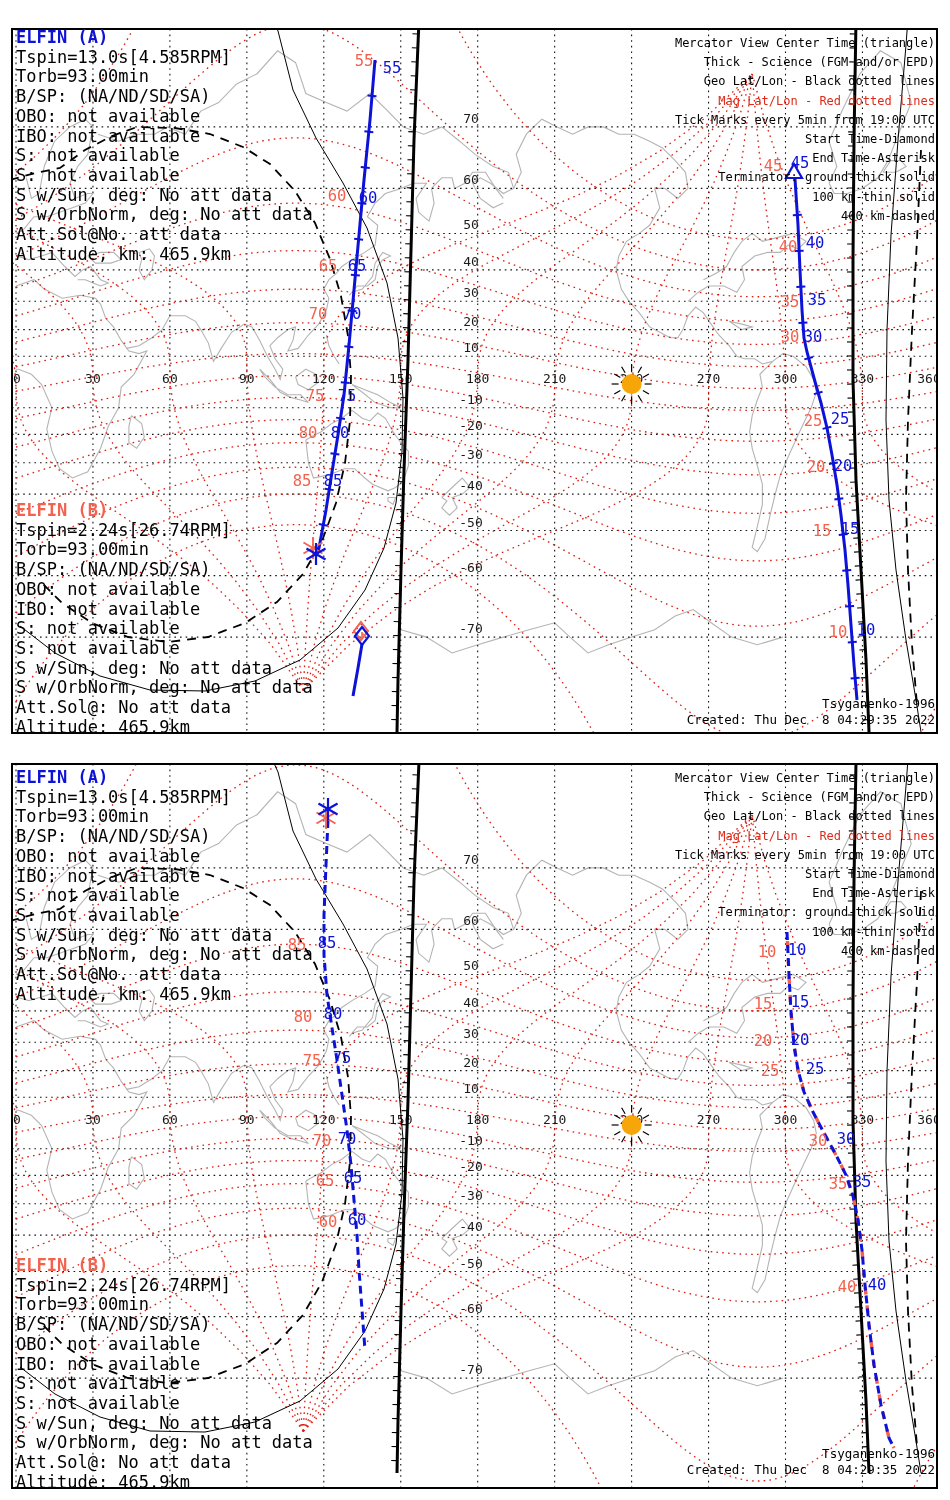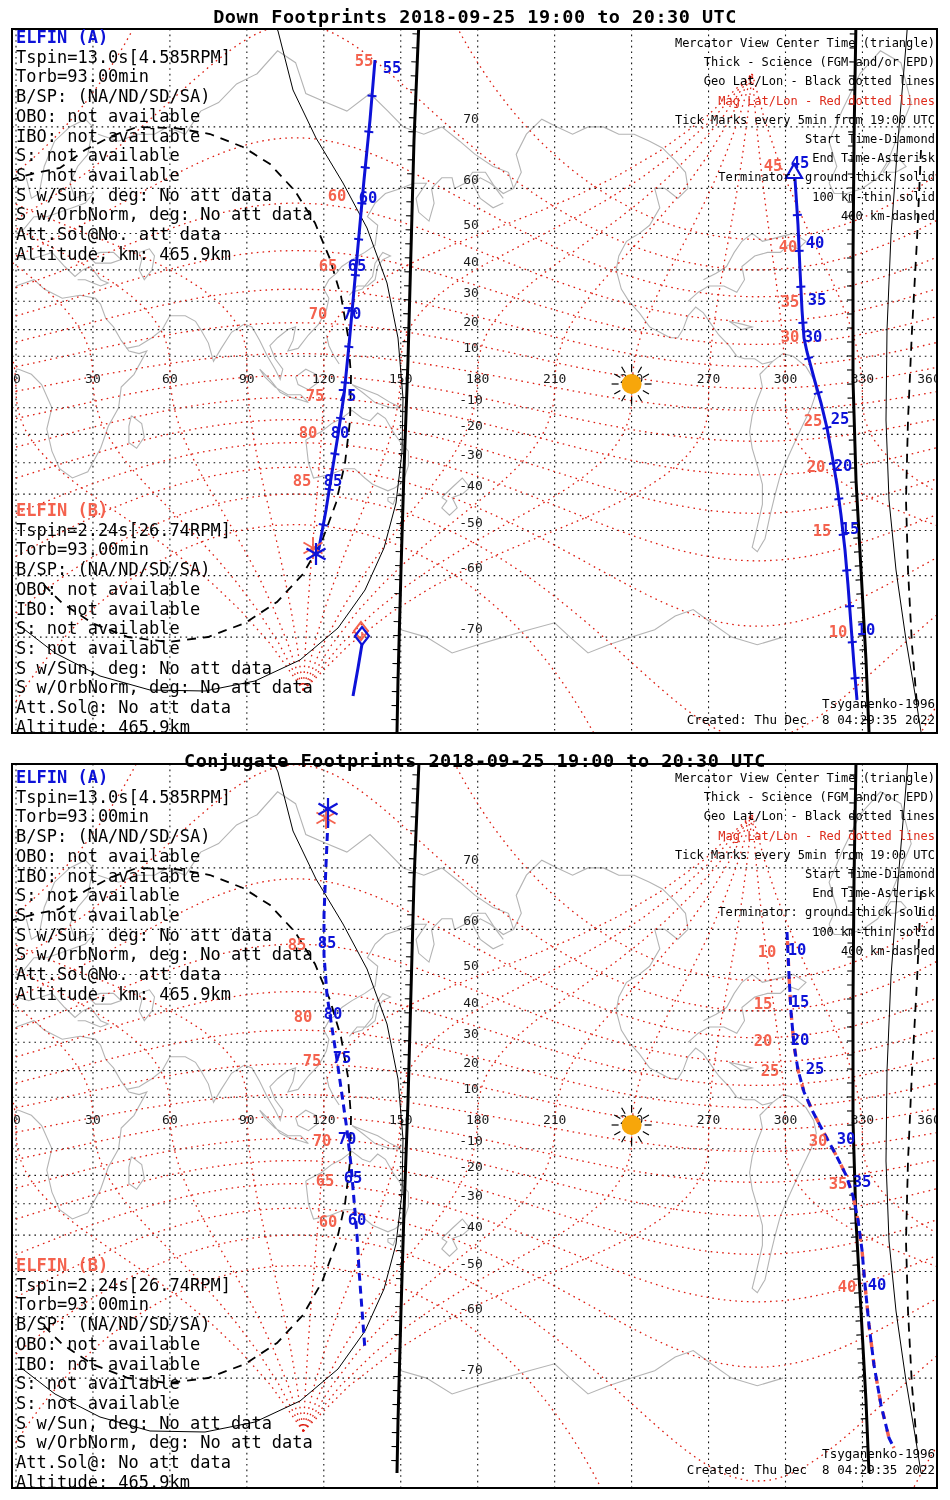--- a/index.html
+++ b/index.html
@@ -6,21 +6,21 @@
   #canvas{position:relative;width:950px;height:1500px;background:#fff;overflow:hidden;
           font-family:"DejaVu Sans Mono",monospace;}
   #plot-svg{position:absolute;left:0;top:0;}
   .ttl{position:absolute;left:0;width:950px;text-align:center;font-size:18.5px;font-weight:bold;
        letter-spacing:0.5px;color:#000;white-space:pre;}
   .satblock{position:absolute;left:16px;font-size:17px;line-height:19.7px;color:#000;white-space:pre;}
   .satname{font-weight:bold;}
   .legend{position:absolute;right:15px;text-align:right;font-size:12px;line-height:19.2px;
           color:#000;white-space:pre;}
   .credit{position:absolute;right:15px;text-align:right;font-size:12.5px;color:#000;white-space:pre;}
-  .tlab{position:absolute;transform:translate(-50%,-50%);font-size:15.5px;font-weight:bold;white-space:pre;}
+  .tlab{position:absolute;transform:translate(-50%,-50%);font-size:15.5px;font-weight:normal;white-space:pre;}
 </style>
 </head>
 <body>
 
 <div id="canvas">
   <svg id="plot-svg" width="950" height="1500">
       <defs>
         <clipPath id="c0">
           <rect x="12" y="29" width="925" height="704"></rect>
         </clipPath>
@@ -523,22 +523,20 @@
         <circle cx="631.6" cy="1125" r="10" fill="#f7a60a"></circle>
         <line x1="326" y1="807" x2="326" y2="829" stroke="#f4624e" stroke-width="1.8"></line>
         <line x1="335.52627944162884" y1="812.5" x2="316.47372055837116" y2="823.5" stroke="#f4624e" stroke-width="1.8"></line>
         <line x1="335.52627944162884" y1="823.5" x2="316.47372055837116" y2="812.5" stroke="#f4624e" stroke-width="1.8"></line>
         <line x1="328" y1="798" x2="328" y2="820" stroke="#0d12d8" stroke-width="2.2"></line>
         <line x1="337.52627944162884" y1="803.5" x2="318.47372055837116" y2="814.5" stroke="#0d12d8" stroke-width="2.2"></line>
         <line x1="337.52627944162884" y1="814.5" x2="318.47372055837116" y2="803.5" stroke="#0d12d8" stroke-width="2.2"></line>
       </g>
       <rect x="12" y="764" width="925" height="724" fill="none" stroke="#000000" stroke-width="2"></rect>
     </svg>
-  <div class="ttl" style="top:6px">Down Footprints 2018-09-25 19:00 to 20:30 UTC</div>
-  <div class="ttl" style="top:750px">Conjugate Footprints 2018-09-25 19:00 to 20:30 UTC</div>
   <div class="credit" style="top:696px">Tsyganenko-1996</div>
   <div class="credit" style="top:712px">Created: Thu Dec  8 04:29:35 2022</div>
   <div class="credit" style="top:1446px">Tsyganenko-1996</div>
   <div class="credit" style="top:1462px">Created: Thu Dec  8 04:29:35 2022</div>
   <div id="overlays">
       <div class="satblock" style="top: 28px;"><div class="satname" style="color: rgb(13, 18, 216);">ELFIN (A)</div><div>Tspin=13.0s[4.585RPM]</div><div>Torb=93.00min</div><div>B/SP: (NA/ND/SD/SA)</div><div>OBO: not available</div><div>IBO: not available</div><div>S: not available</div><div>S: not available</div><div>S w/Sun, deg: No att data</div><div>S w/OrbNorm, deg: No att data</div><div>Att.Sol@No. att data</div><div>Altitude, km: 465.9km</div></div>
       <div class="satblock" style="top: 501px;"><div class="satname" style="color: rgb(244, 98, 78);">ELFIN (B)</div><div>Tspin=2.24s[26.74RPM]</div><div>Torb=93.00min</div><div>B/SP: (NA/ND/SD/SA)</div><div>OBO: not available</div><div>IBO: not available</div><div>S: not available</div><div>S: not available</div><div>S w/Sun, deg: No att data</div><div>S w/OrbNorm, deg: No att data</div><div>Att.Sol@: No att data</div><div>Altitude: 465.9km</div></div>
       <div class="legend" style="top: 34px;"><div style="color: rgb(0, 0, 0);">Mercator View Center Time (triangle)</div><div style="color: rgb(0, 0, 0);">Thick - Science (FGM and/or EPD)</div><div style="color: rgb(0, 0, 0);">Geo Lat/Lon - Black dotted lines</div><div style="color: rgb(221, 42, 26);">Mag Lat/Lon - Red dotted lines</div><div style="color: rgb(0, 0, 0);">Tick Marks every 5min from 19:00 UTC</div><div style="color: rgb(0, 0, 0);">Start Time-Diamond</div><div style="color: rgb(0, 0, 0);">End Time-Asterisk</div><div style="color: rgb(0, 0, 0);">Terminator: ground-thick solid</div><div style="color: rgb(0, 0, 0);">100 km-thin solid</div><div style="color: rgb(0, 0, 0);">400 km-dashed</div></div>
       <div class="tlab" style="left:364px;top:61px;color:#f4624e">55</div>
       <div class="tlab" style="left:392px;top:68px;color:#0d12d8">55</div>

